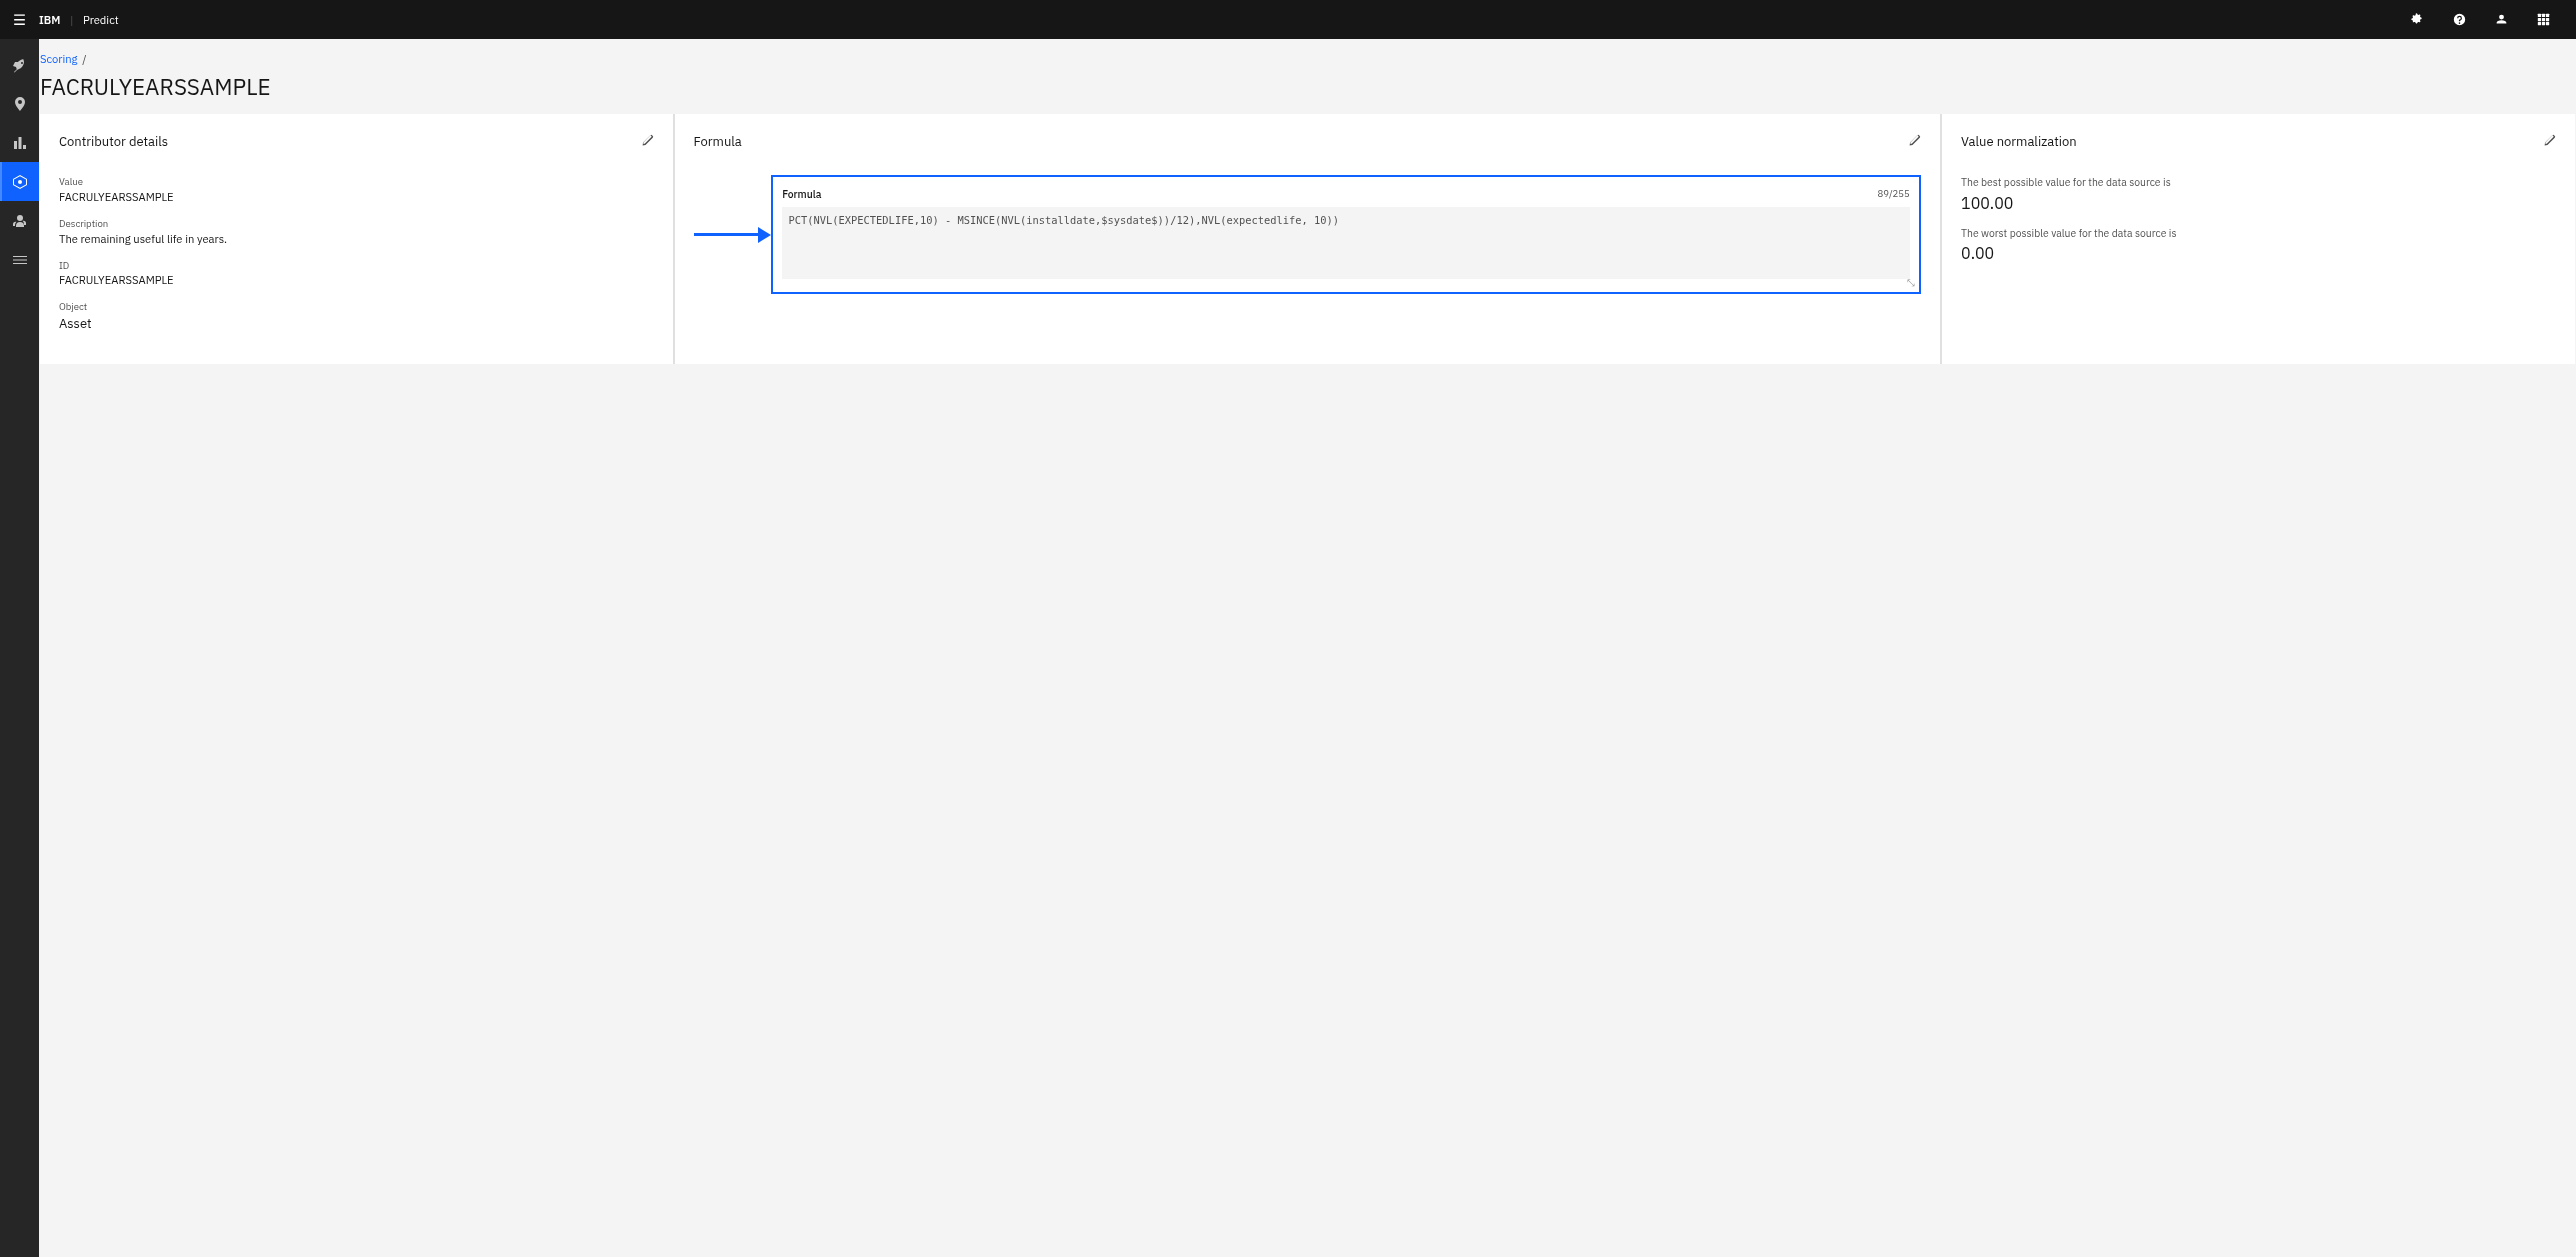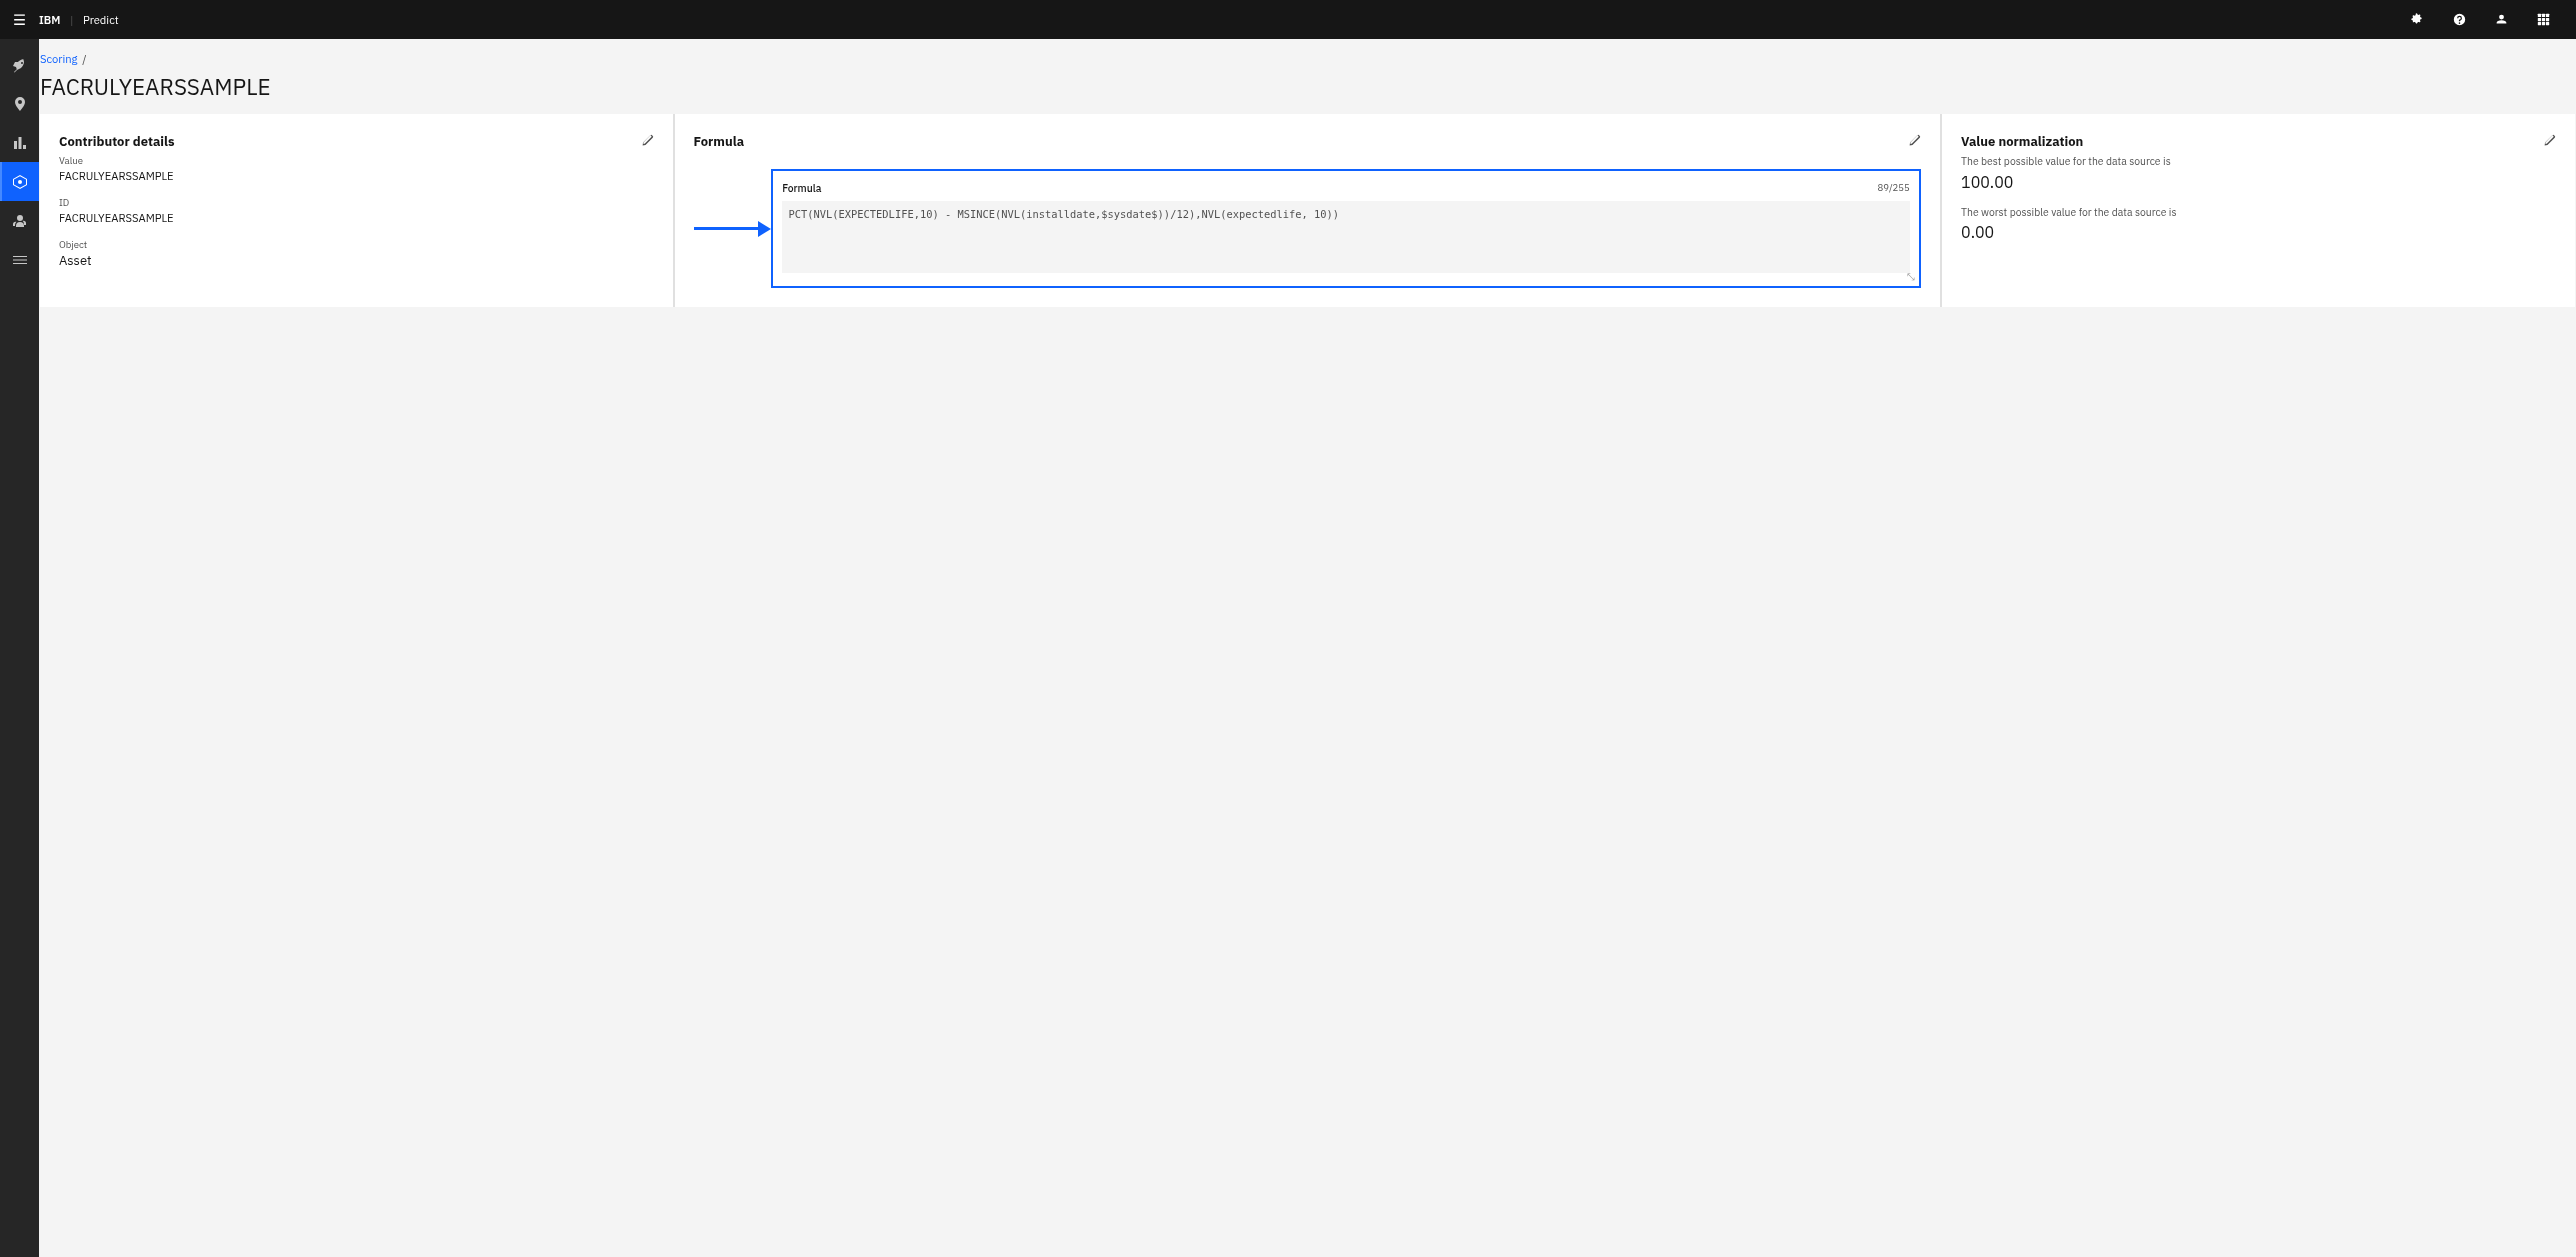--- a/index.html
+++ b/index.html
@@ -135,23 +135,23 @@
     }
 
     .card {
       background: #fff;
       padding: 19px;
       position: relative;
     }
 
     .card-title {
       font-size: 13px;
-      font-weight: 700;
+      font-weight: 400;
       color: #161616;
-      margin-bottom: 4px;
+      margin-bottom: 25px;
     }
 
     .card-edit-btn {
       position: absolute;
       top: 16px;
       right: 16px;
       background: none;
       border: none;
       cursor: pointer;
       color: #525252;
@@ -372,20 +372,24 @@
         <svg width="13" height="13" viewBox="0 0 16 16" fill="currentColor">
           <path d="M11.5 1.5a1.5 1.5 0 012.12 0l.88.88a1.5 1.5 0 010 2.12L5.5 13.5 2 14l.5-3.5L11.5 1.5zm1.06 1.06l-.88-.88L3 10.36l-.25 1.75 1.75-.25 8.56-8.5z"></path>
         </svg>
       </button>
 
       <div class="field-group">
         <div class="field-label">Value</div>
         <div class="field-value">FACRULYEARSSAMPLE</div>
       </div>
 
+      <div class="field-group">
+        <div class="field-label">Description</div>
+        <div class="field-value">The remaining useful life in years.</div>
+      </div>
 
       <div class="field-group">
         <div class="field-label">ID</div>
         <div class="field-value">FACRULYEARSSAMPLE</div>
       </div>
 
       <div class="field-group">
         <div class="field-label">Object</div>
         <div class="field-value large">Asset</div>
       </div>

